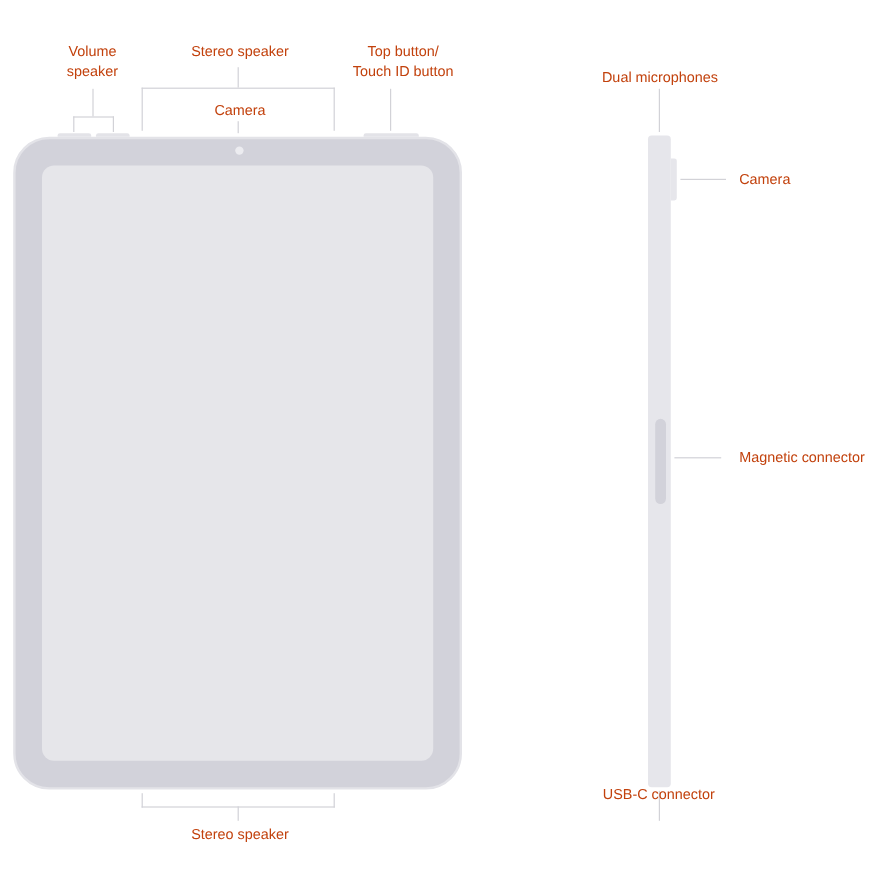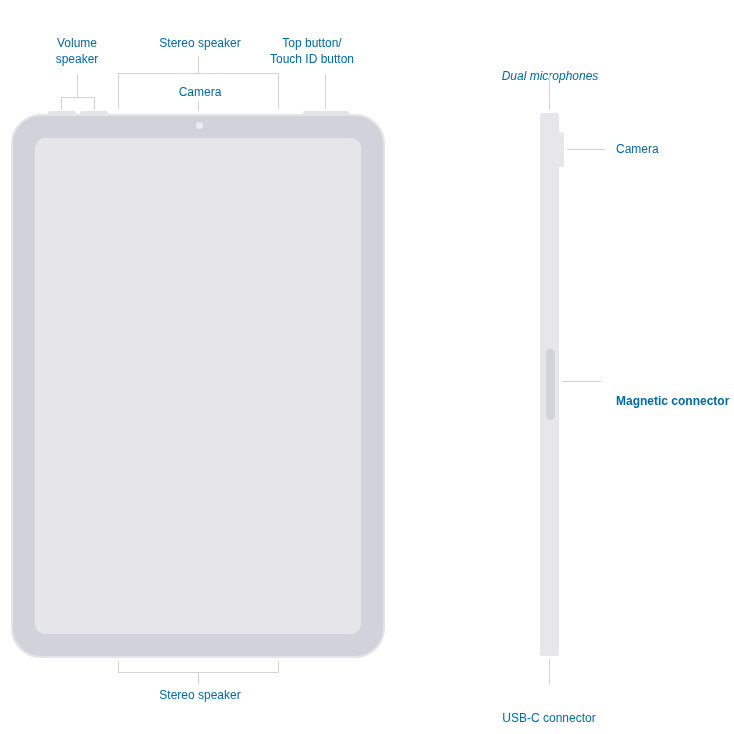--- a/index.html
+++ b/index.html
@@ -1,18 +1,18 @@
 <!DOCTYPE html>
 <html><head>
   <meta charset="utf-8">
   <style>
     html, body { margin: 0; padding: 0; background: #ffffff; }
     body { width: 734px; height: 734px; position: relative; overflow: hidden;
            font-family: "Liberation Sans", "DejaVu Sans", sans-serif; }
-    .label { position: absolute; font-size: 12px; color: #0369a1; text-align: center;
+    .label { position: absolute; font-size: 12px; color: #c2410c; text-align: center;
              line-height: 16px; white-space: nowrap; }
     .line { position: absolute; background: #d2d2d7; }
     .ipad-front { position: absolute; left: 11px; top: 114px; width: 374px; height: 544px;
                   background: #d2d2da; border-radius: 30px; box-sizing: border-box;
                   border: 2px solid #e3e3e8; }
     .screen { position: absolute; left: 22px; top: 22px; width: 326px; height: 496px;
               background: #e6e6ea; border-radius: 10px; }
     .front-camera { position: absolute; left: 183px; top: 6px; width: 7px; height: 7px;
                     border-radius: 50%; background: #ececf0; }
     .btn { position: absolute; height: 3px; background: #e3e3e8; border-radius: 2px 2px 0 0; }
@@ -48,42 +48,42 @@
 
   <div class="label" style="left:140px; top:35px; width:120px;">Stereo speaker</div>
   <div class="line" style="left:198px; top:56px; width:1px; height:17px;"></div>
   <div class="line" style="left:118px; top:73px; width:161px; height:1px;"></div>
   <div class="line" style="left:118px; top:73px; width:1px; height:36px;"></div>
   <div class="line" style="left:278px; top:73px; width:1px; height:36px;"></div>
 
   <div class="label" style="left:160px; top:84px; width:80px;">Camera</div>
   <div class="line" style="left:198px; top:101px; width:1px; height:10px;"></div>
 
-  <div class="label" style="left:252px; top:35px; width:120px;">
+  <div class="label" style="left:276px; top:35px; width:120px;">
     <div>Top button/</div>
     <div>Touch ID button</div>
   </div>
   <div class="line" style="left:325px; top:74px; width:1px; height:35px;"></div>
 
   <div class="line" style="left:118px; top:661px; width:1px; height:12px;"></div>
   <div class="line" style="left:278px; top:661px; width:1px; height:12px;"></div>
   <div class="line" style="left:118px; top:672px; width:161px; height:1px;"></div>
   <div class="line" style="left:198px; top:672px; width:1px; height:12px;"></div>
   <div class="label" style="left:140px; top:687px; width:120px;">Stereo speaker</div>
 </div>
 
 <div>
-  <div class="label" style="left:490px; top:68px; width:120px;font-style:italic;">Dual microphones</div>
+  <div class="label" style="left:490px; top:56px; width:120px;">Dual microphones</div>
   <div class="line" style="left:549px; top:74px; width:1px; height:36px;"></div>
 
   <div class="ipad-side"></div>
   <div class="side-camera"></div>
   <div class="mag-conn"></div>
 
   <div class="line" style="left:567px; top:149px; width:38px; height:1px;"></div>
   <div class="label" style="left:616px; top:141px; text-align:left;">Camera</div>
 
   <div class="line" style="left:562px; top:381px; width:39px; height:1px;"></div>
-  <div class="label" style="left:616px; top:393px; text-align:center;font-weight:bold;">Magnetic connector</div>
+  <div class="label" style="left:616px; top:373px; text-align:center;">Magnetic connector</div>
 
   <div class="line" style="left:549px; top:659px; width:1px; height:25px;"></div>
-  <div class="label" style="left:489px; top:710px; width:120px;">USB-C connector</div>
+  <div class="label" style="left:489px; top:654px; width:120px;">USB-C connector</div>
 </div>
 
 </body></html>

